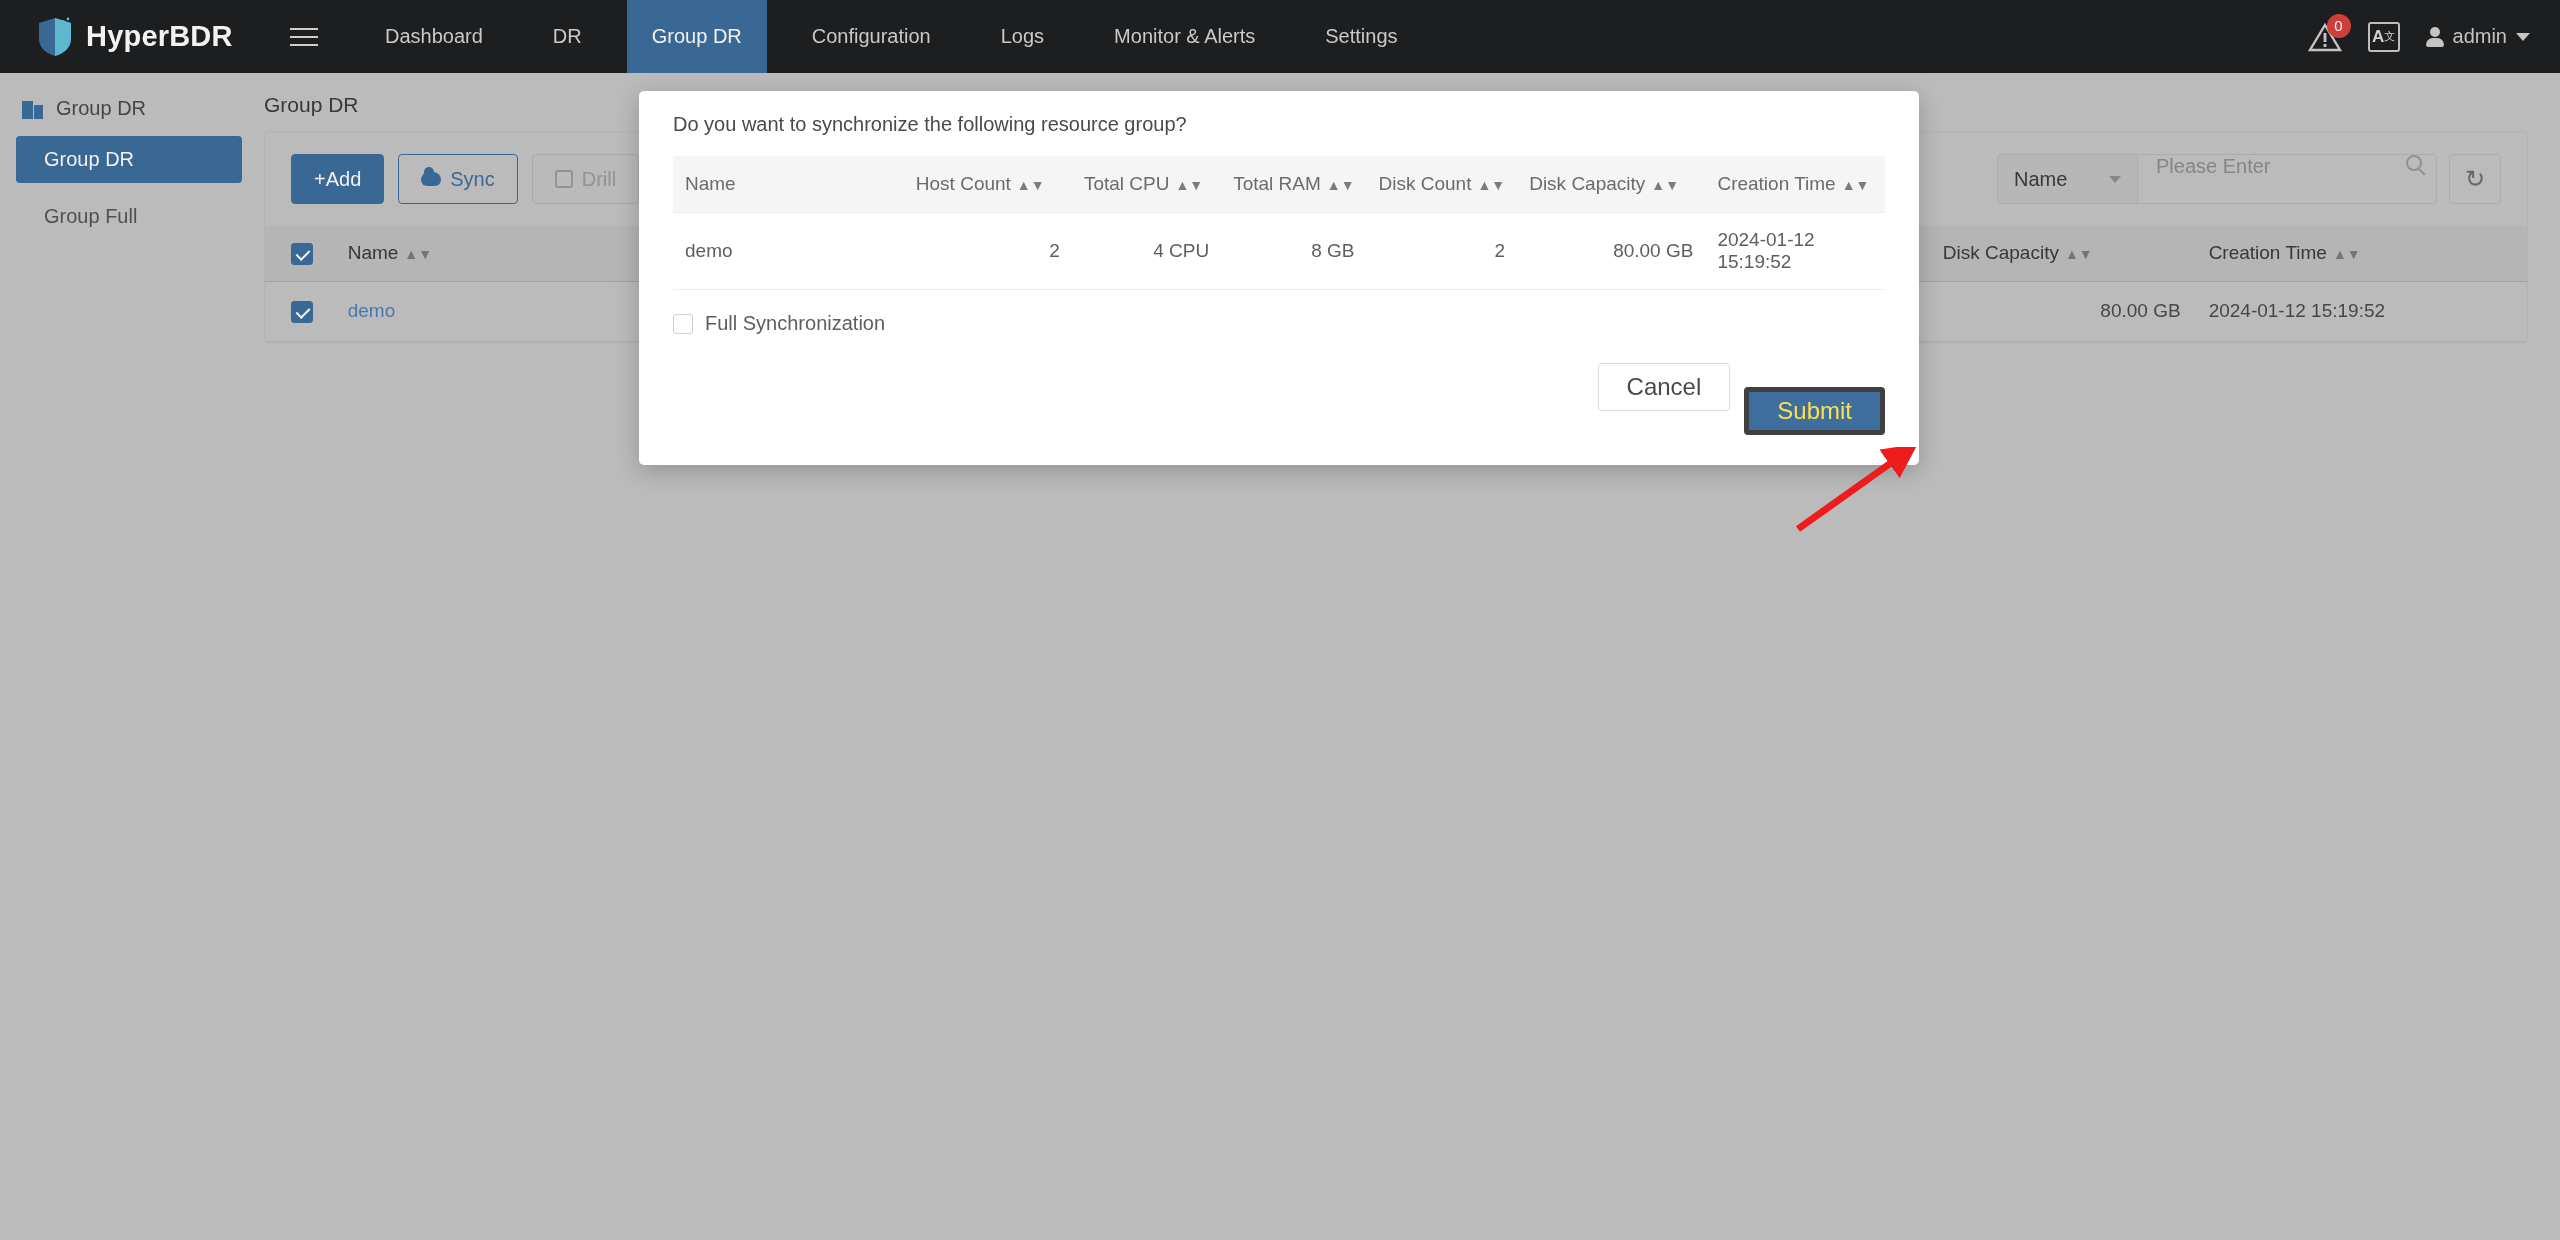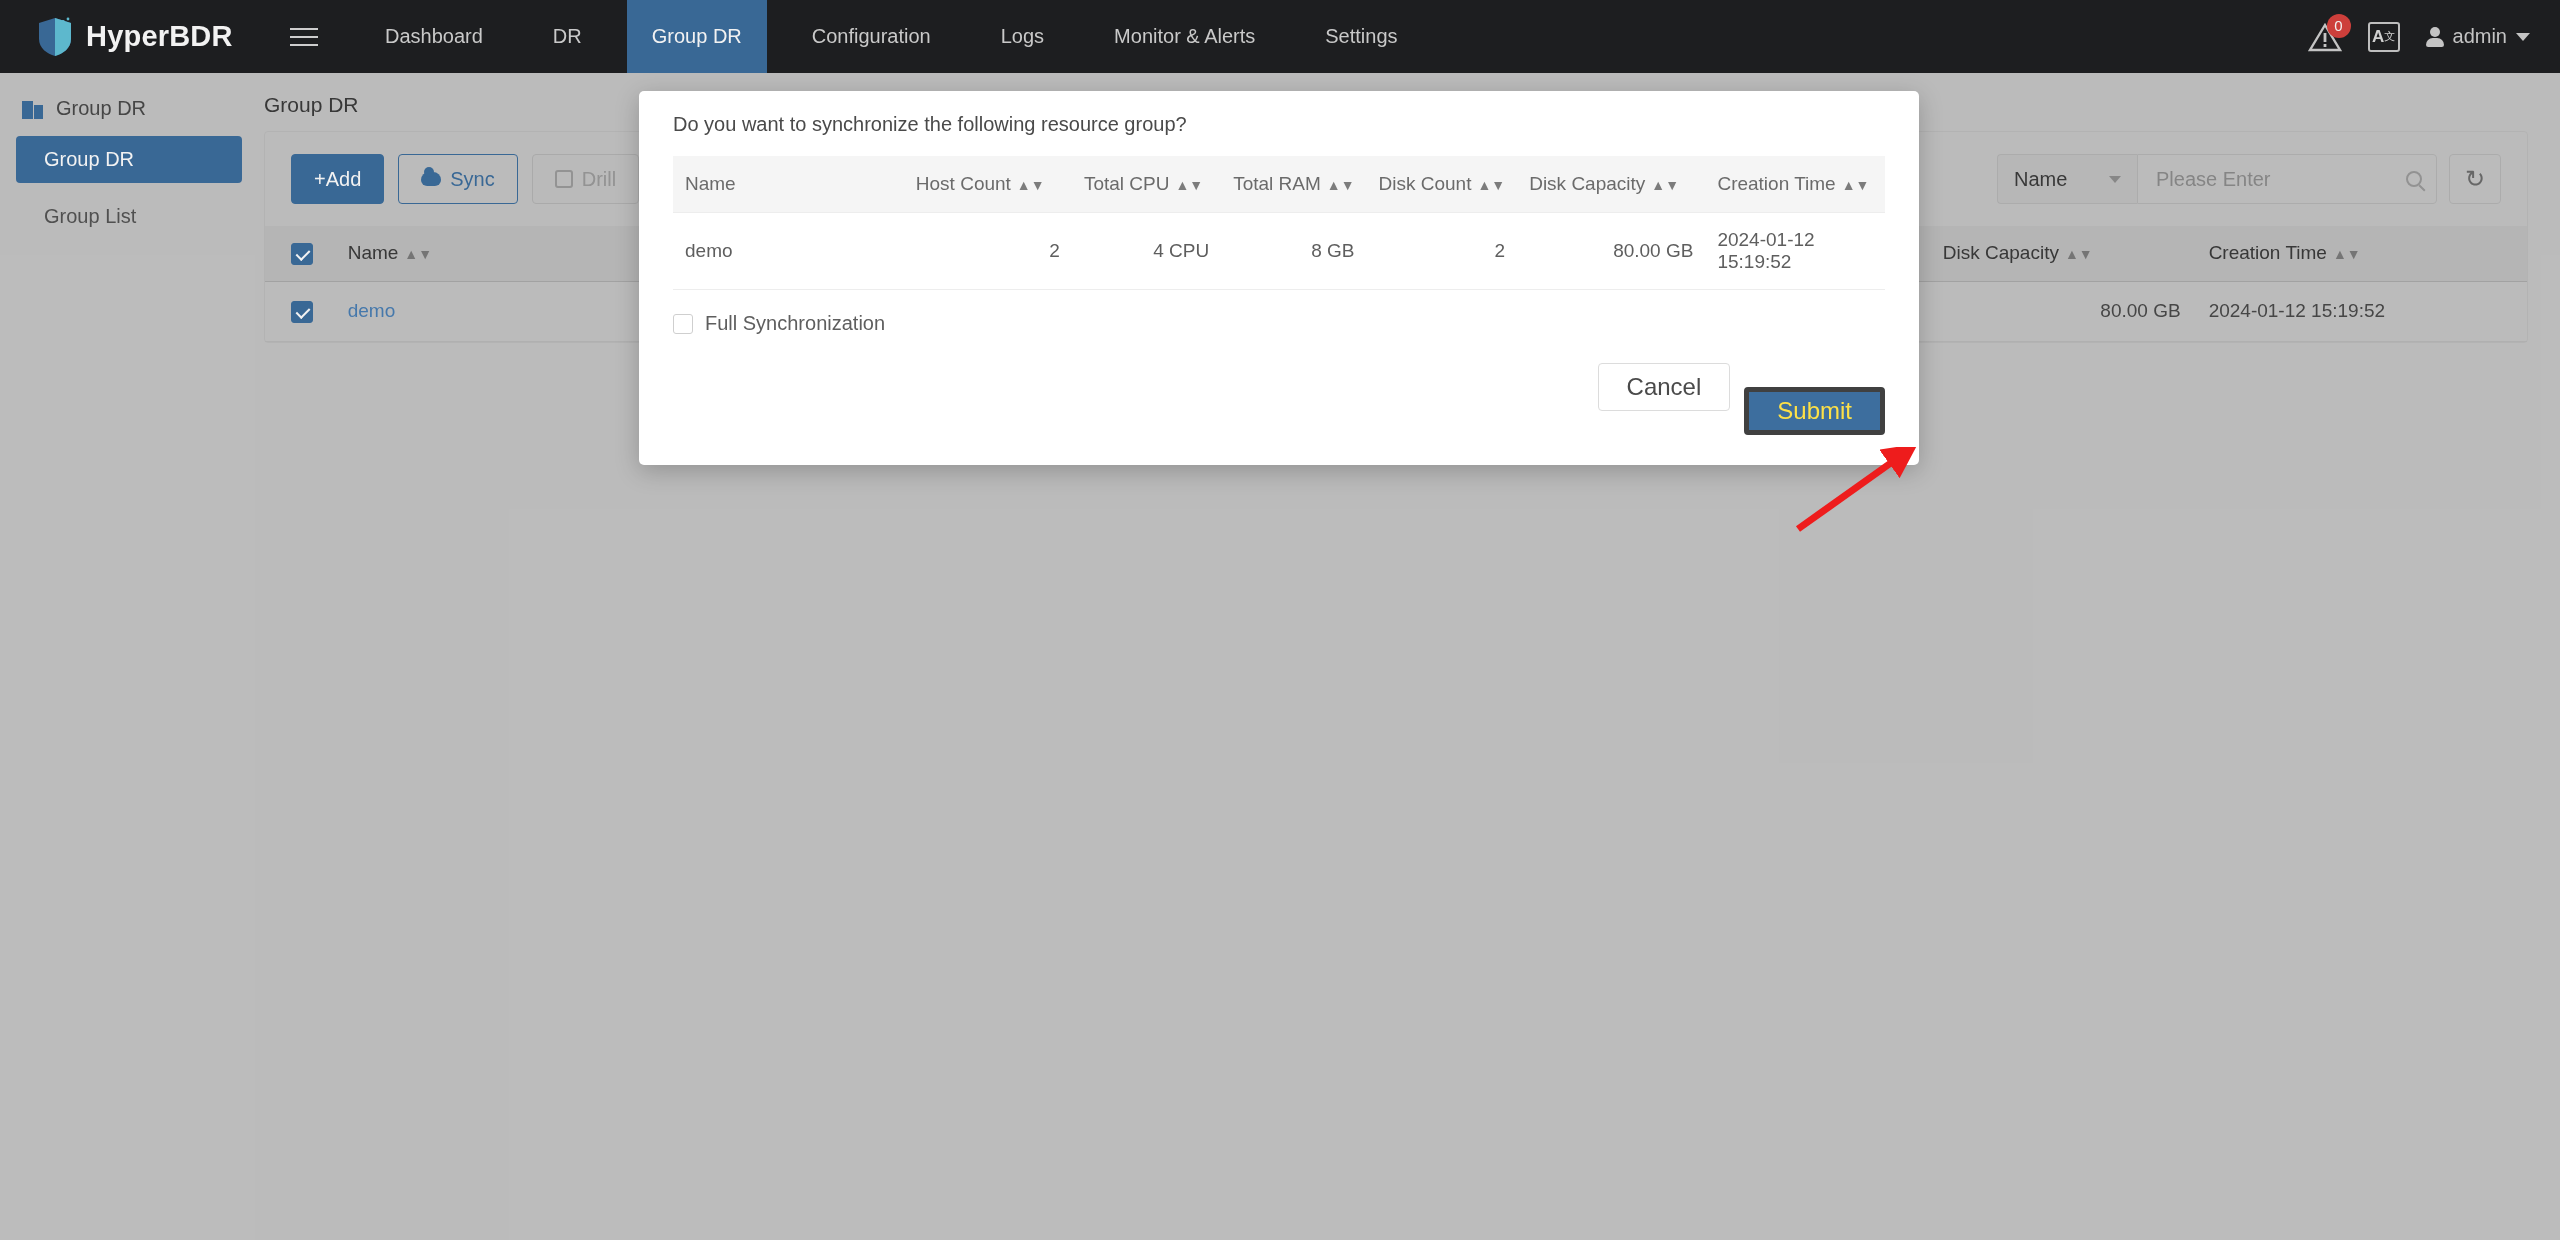--- a/index.html
+++ b/index.html
@@ -82,21 +82,21 @@
 
   .toolbar-right { margin-left: auto; display: flex; align-items: center; gap: 12px; }
   .select-box {
     height: 50px; border: 1px solid #b6b6b6; border-right: none; border-radius: 4px 0 0 4px;
     background: #c1c1c1; display: flex; align-items: center; padding: 0 16px;
     min-width: 140px; font-size: 20px; color: #3d3d3d; justify-content: space-between; gap: 22px; cursor: pointer;
   }
   .chev { width:0;height:0;border-left:6px solid transparent;border-right:6px solid transparent;border-top:7px solid #8f8f8f; }
   .search-box {
     height: 50px; border: 1px solid #b6b6b6; border-radius: 0 4px 4px 0;
-    background: #c6c6c6; display: flex; align-items: center; padding: 0 14px 0 18px;
+    background: #c6c6c6; display: flex; align-items: flex-start; padding: 0 14px 0 18px;
     width: 300px; justify-content: space-between; color: #8d8d8d; font-size: 20px;
   }
   .mag { width: 16px; height: 16px; border: 2px solid #9a9a9a; border-radius: 50%; position: relative; }
   .mag::after { content:""; position:absolute; right:-6px; bottom:-4px; width:8px;height:2px;background:#9a9a9a; transform: rotate(45deg); }
   .refresh-btn {
     width: 52px; height: 50px; border: 1px solid #b6b6b6; border-radius: 4px;
     background: #c6c6c6; display:flex; align-items:center; justify-content:center; cursor:pointer;
   }
   .refresh-ico { font-size: 24px; color: #6d6d6d; line-height: 1; }
 
@@ -207,21 +207,21 @@
       <span class="side-ico">
         <span class="b1"></span>
           <span class="b2"></span>
       </span>
       <span>Group DR</span>
     </div>
     <div class="side-item selected">
       <span>Group DR</span>
     </div>
     <div class="side-item">
-      <span>Group List</span>
+      <span>Group Full</span>
     </div>
   </div>
 
   <div class="content">
     <div class="breadcrumb">Group DR</div>
 
     <div class="panel">
       <div class="toolbar">
         <div class="btn btn-primary">
           <span>+Add</span>

